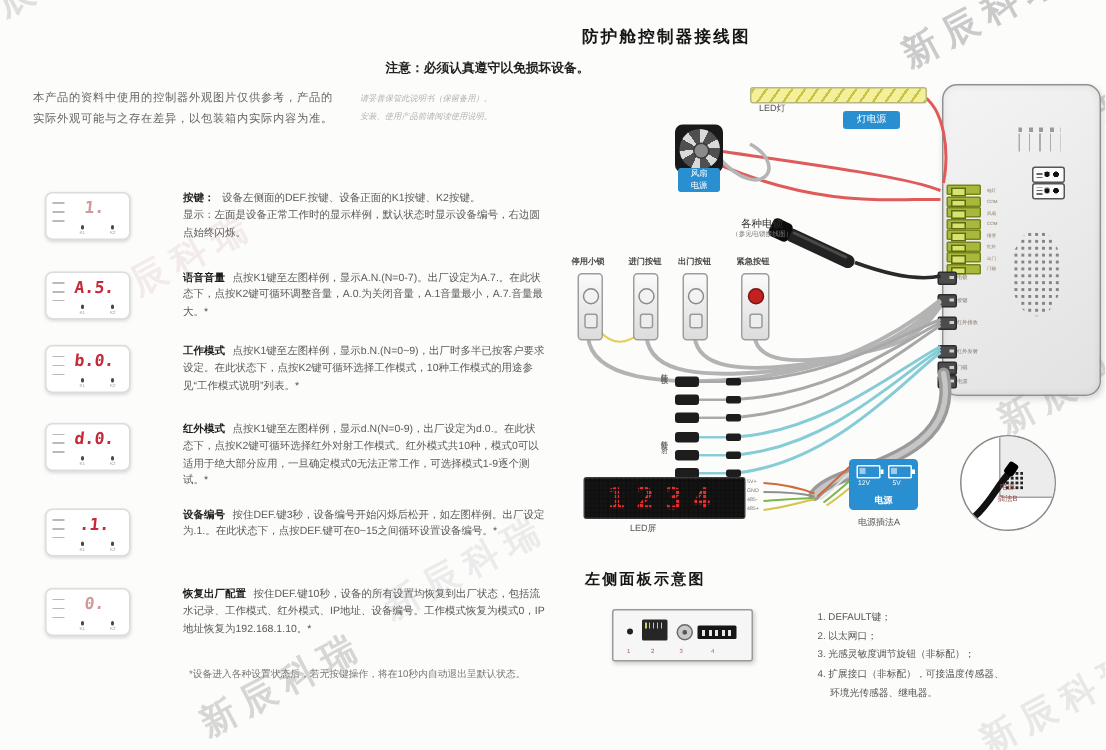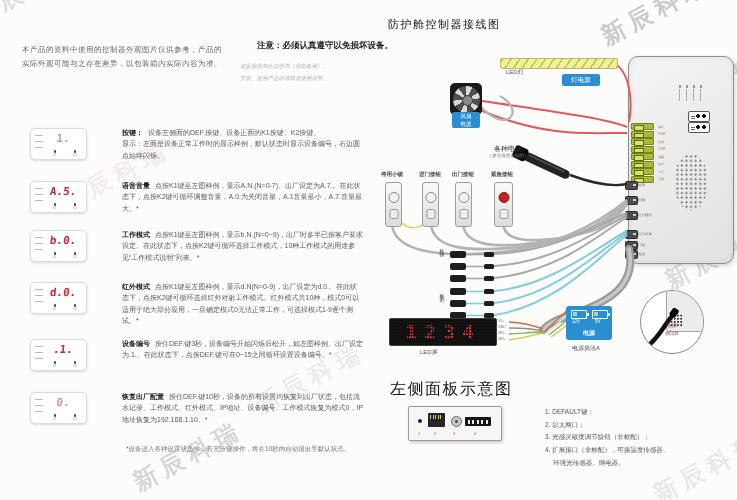--- a/index.html
+++ b/index.html
@@ -24,21 +24,21 @@
   .disp-strong{color:#c62a38;}
   .disp-soft{color:#cf9a9a;}
   .dev-keys{position:absolute;left:22px;bottom:2px;width:24px;display:flex;justify-content:space-between;}
   .k{text-align:center;}
   .kdot{display:block;width:2.6px;height:2.6px;border-radius:50%;background:#4a4a4a;margin:0 auto .4px;}
   .k em{font-style:normal;font-size:3px;color:#999;display:block;}
   .item-text{margin-left:92px;width:242px;font-size:7px;line-height:1.62;color:#5a5a5a;white-space:pre-line;}
   .item-title{font-weight:bold;color:#1e1e1e;margin-right:5px;}
   .footnote{font-size:6.5px;color:#777;z-index:3;}
   
-  .h2{font-size:11px;font-weight:normal;color:#161616;letter-spacing:1.5px;z-index:3;text-align:center;}
+  .h2{font-size:11px;font-weight:bold;color:#161616;letter-spacing:1.5px;z-index:3;text-align:center;}
   .blue-tag{background:#2a8fd0;color:#fff;border-radius:2px;text-align:center;z-index:3;position:absolute;}
   .small-cap{font-size:6px;color:#555;z-index:3;position:absolute;}
   
   .ledstrip{position:absolute;left:500px;top:58px;width:116px;height:9px;background:#f3f09c;border:1px solid #b7b77f;
        border-radius:2px;z-index:3;background-image:repeating-linear-gradient(-55deg,#c9c33f 0 1.5px,transparent 1.5px 7px);}
   
   .fan{position:absolute;left:450px;top:83px;width:32px;height:32px;background:#191919;border-radius:5px;z-index:3;}
   .fan-in{position:absolute;inset:2.5px;border-radius:50%;
        background:conic-gradient(#d9d9d9 0 25deg,#4f4f4f 25deg 60deg,#d9d9d9 60deg 85deg,#4f4f4f 85deg 120deg,#d9d9d9 120deg 145deg,#4f4f4f 145deg 180deg,#d9d9d9 180deg 205deg,#4f4f4f 205deg 240deg,#d9d9d9 240deg 265deg,#4f4f4f 265deg 300deg,#d9d9d9 300deg 325deg,#4f4f4f 325deg 360deg);}
   .fan-hub{position:absolute;left:11.5px;top:11.5px;width:9px;height:9px;border-radius:50%;background:#8a8a8a;border:1px solid #3a3a3a;}
@@ -122,21 +122,21 @@
 
   <div class="wm" style="left:-34px;top:-26px;opacity:.3;">新辰科瑞</div>
   <div class="wm" style="left:596px;top:-6px;opacity:.5;">新辰科瑞</div>
   <div class="wm" style="left:648px;top:74px;opacity:.4;">新辰科瑞</div>
   <div class="wm" style="left:660px;top:238px;opacity:.33;">新辰科瑞</div>
   <div class="wm" style="left:55px;top:160px;opacity:.14;color:#c08a8a;">新辰科瑞</div>
   <div class="wm" style="left:250px;top:362px;opacity:.16;">新辰科瑞</div>
   <div class="wm" style="left:128px;top:440px;opacity:.38;">新辰科瑞</div>
   <div class="wm" style="left:648px;top:452px;opacity:.2;">新辰科瑞</div>
 
-  <div class="abs intro" style="left:22px;top:44px;width:205px;font-family:Liberation Mono, monospace;">本产品的资料中使用的控制器外观图片仅供参考，产品的实际外观可能与之存在差异，以包装箱内实际内容为准。</div>
+  <div class="abs intro" style="left:22px;top:58px;width:205px;">本产品的资料中使用的控制器外观图片仅供参考，产品的实际外观可能与之存在差异，以包装箱内实际内容为准。</div>
   <div class="abs notice" style="left:237px;top:40px;margin-left:20px;">注意：必须认真遵守以免损坏设备。</div>
   <div class="abs notice-sub" style="left:240px;top:60px;">
     <div>请妥善保管此说明书（保留备用）。</div>
     <div>安装、使用产品前请阅读使用说明。</div>
   </div>
 
   <div class="item" style="top:127px;">
     <div class="dev">
       <div class="dev-disp disp-soft">1.</div>
       <div class="dev-keys">
@@ -432,21 +432,21 @@
     <svg width="62" height="62" style="position:absolute;left:0;top:0;">
       <path d="M8,54 C20,44 24,32 33,23" stroke="#111" stroke-width="4.5" fill="none" stroke-linecap="round"></path>
       <rect x="30" y="17" width="7" height="9" rx="2" fill="#000" transform="rotate(35 33 21)"></rect>
     </svg>
     <div class="cb-text">
       <div>电源</div>
       <div>插法B</div>
     </div>
   </div>
 
-  <div class="abs h2" style="left:390px;top:379px;font-size:16px;">左侧面板示意图</div>
+  <div class="abs h2" style="left:390px;top:379px;font-size:10px;">左侧面板示意图</div>
   <div class="lpanel">
     <div class="lp-dot"></div>
     <div class="lp-eth"></div>
     <div class="lp-knob"></div>
     <div class="lp-conn"></div>
     <span class="lp-num" style="left:9px;">1</span>
     <span class="lp-num" style="left:25px;">2</span>
     <span class="lp-num" style="left:44px;">3</span>
     <span class="lp-num" style="left:65px;">4</span>
   </div>

